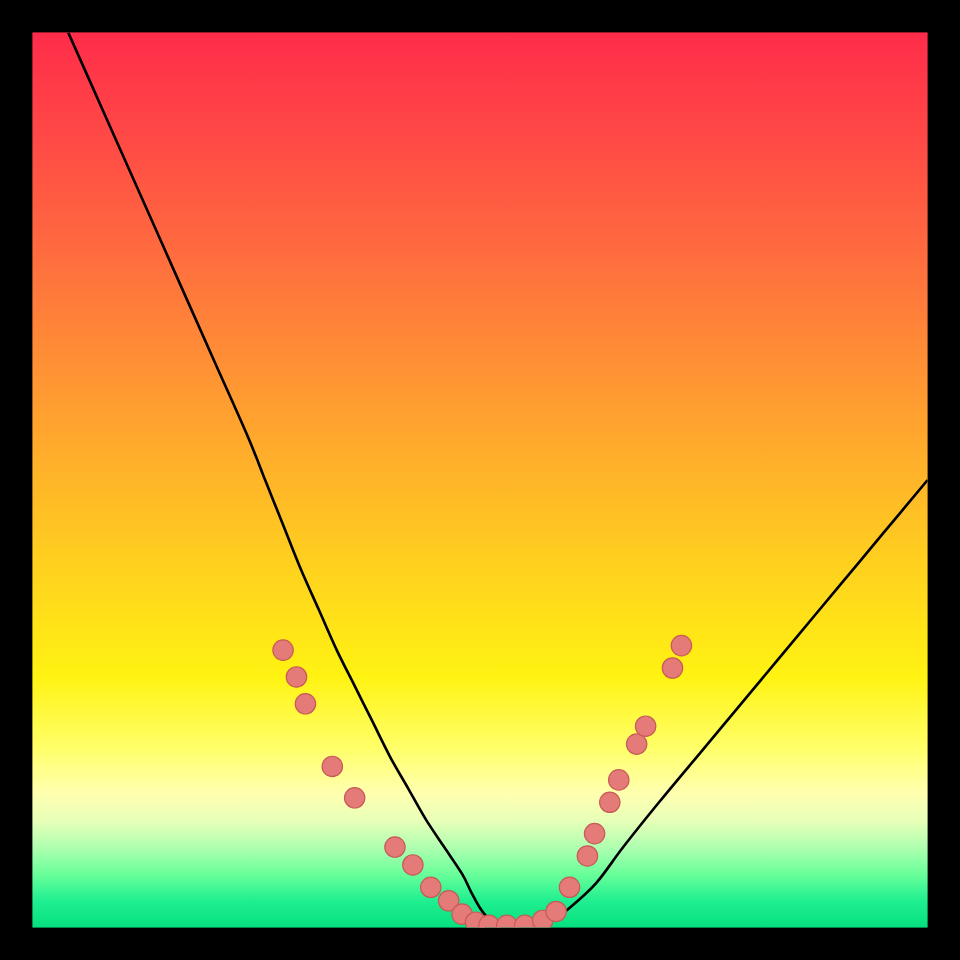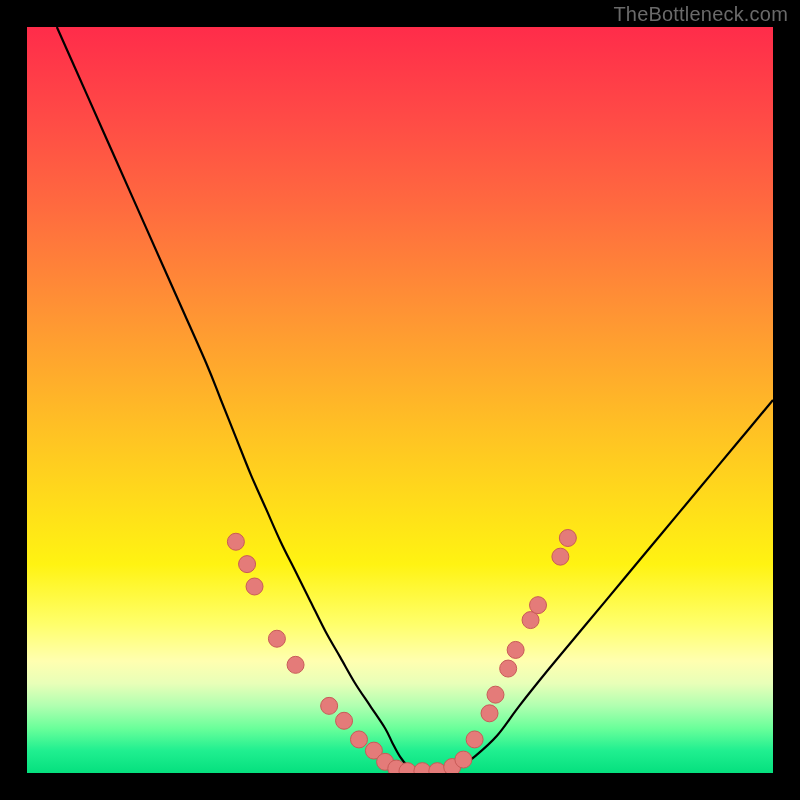--- a/index.html
+++ b/index.html
@@ -87,14 +87,13 @@
           <circle cx="481.17" cy="641.56" r="8.5" fill="#e47b79" stroke="#c85a57" stroke-width="1"></circle>
           <circle cx="488.63" cy="622.91" r="8.5" fill="#e47b79" stroke="#c85a57" stroke-width="1"></circle>
           <circle cx="503.55" cy="593.07" r="8.5" fill="#e47b79" stroke="#c85a57" stroke-width="1"></circle>
           <circle cx="511.01" cy="578.15" r="8.5" fill="#e47b79" stroke="#c85a57" stroke-width="1"></circle>
           <circle cx="533.39" cy="529.66" r="8.5" fill="#e47b79" stroke="#c85a57" stroke-width="1"></circle>
           <circle cx="540.85" cy="511.01" r="8.5" fill="#e47b79" stroke="#c85a57" stroke-width="1"></circle>
         </g>
     </svg>
 
   </div>
-  <div class="watermark">TheBottleneck.com</div>
 </div>
 
 </body></html>

